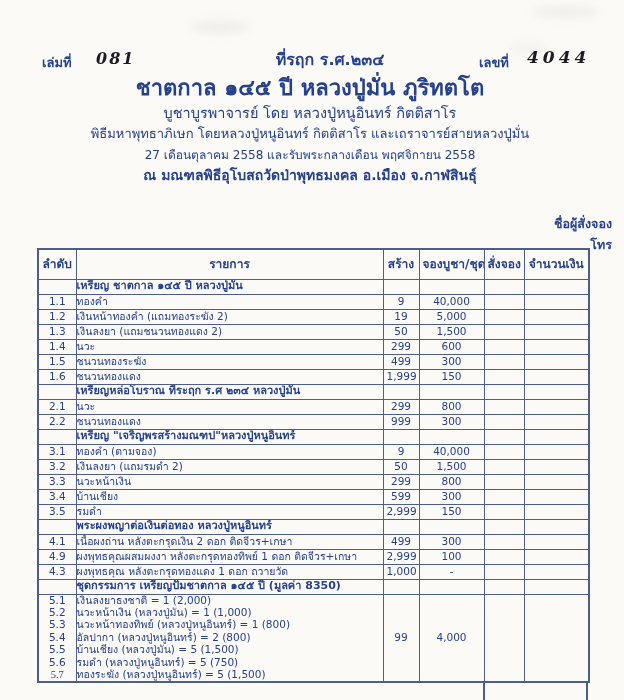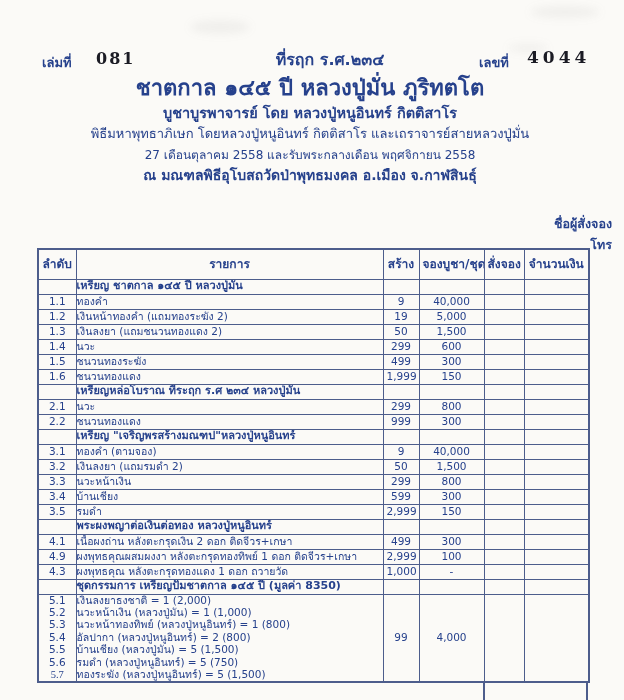--- a/index.html
+++ b/index.html
@@ -15,23 +15,23 @@
     width:624px;height:700px;
     background:var(--paper);
     font-family:"DejaVu Sans", sans-serif;
     color:var(--ink);
     overflow:hidden;
   }
   .smudge{position:absolute;border-radius:50%;background:rgba(120,120,120,.08);filter:blur(4px);}
   .abs{position:absolute;}
   .center{left:4px;width:612px;text-align:center;}
   .meta-label{font-size:13px;font-weight:bold;color:var(--ink);}
-  .stamp{font-family:"DejaVu Serif", serif;color:var(--stamp);font-weight:bold;}
+  .stamp{font-family:"DejaVu Serif", serif;color:var(--stamp);font-weight:bold;font-style:italic;}
   .doc-title{font-size:22px;font-weight:bold;}
-  .sub1{font-size:14.5px;font-weight:bold;}
+  .sub1{font-size:14.5px;font-weight:normal;}
   .sub2{font-size:13px;}
   .sub3{font-size:12px;}
   .sub4{font-size:14px;font-weight:bold;}
   .fillline{
     position:absolute;top:214px;left:40px;width:572px;
     display:flex;align-items:flex-end;font-size:12.5px;font-weight:bold;flex-direction:column;
   }
   .dots{flex:1;border-bottom:1.5px dotted #7a86a8;height:16px;margin:0 2px;}
   .dots.short{flex:0 0 150px;}
   table{

